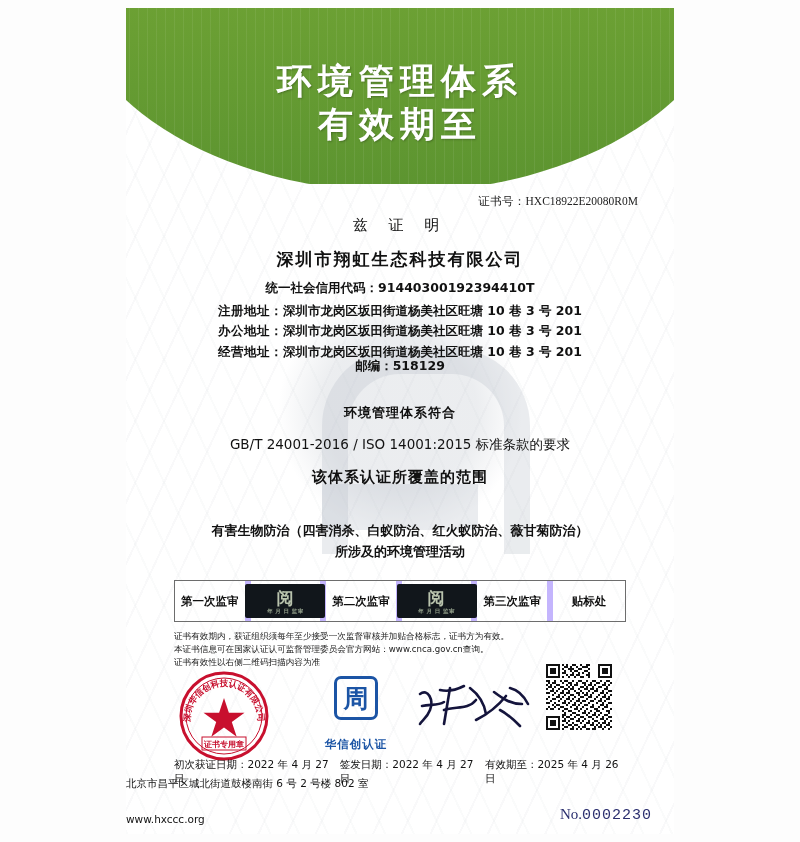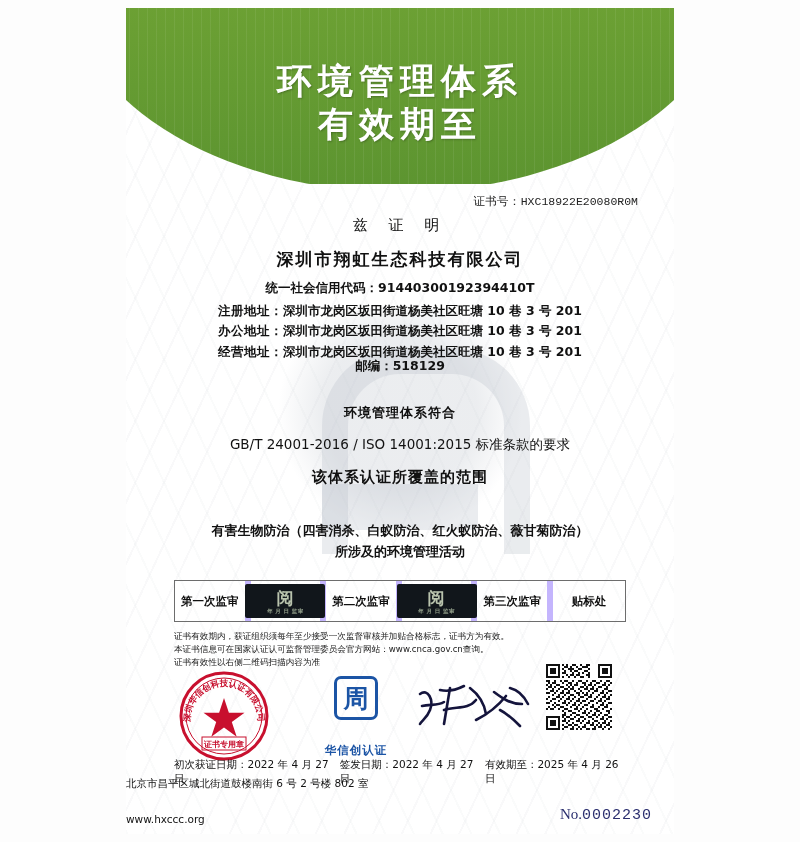--- a/index.html
+++ b/index.html
@@ -88,21 +88,21 @@
     text-shadow:1px 1px 2px rgba(0,0,0,.25);
     line-height:1.22;
   }
 
   
   .cert-no{
     position:absolute;right:36px;top:186px;
     font-size:11.5px;color:#222;letter-spacing:.3px;
     font-family:"Liberation Sans",sans-serif;
   }
-  .cert-no .val{font-family:Liberation Mono, monospace;letter-spacing:0;}
+  .cert-no .val{font-family:Liberation Serif, serif;letter-spacing:0;}
 
   .zizheng{
     position:absolute;left:0;top:208px;width:548px;text-align:center;
     font-size:15px;color:#111;letter-spacing:8px;font-weight:500;
     font-family:"DejaVu Sans",sans-serif;
   }
   .company{
     position:absolute;left:0;top:240px;width:548px;text-align:center;
     font-size:17px;color:#111;font-weight:bold;letter-spacing:2px;
     font-family:"DejaVu Sans",sans-serif;
@@ -197,21 +197,21 @@
     position:absolute;left:182px;top:668px;width:96px;text-align:center;
   }
   .logo-sq{
     width:44px;height:44px;margin:0 auto;
     border:3px solid #1b54a5;border-radius:7px;
     color:#1b54a5;font-size:25px;font-weight:bold;line-height:40px;
     font-family:"DejaVu Sans",sans-serif;
     box-sizing:border-box;
   }
   .logo-cap{
-    margin-top:23px;font-size:11.5px;color:#1b54a5;font-weight:bold;letter-spacing:1px;
+    margin-top:17px;font-size:11.5px;color:#1b54a5;font-weight:bold;letter-spacing:1px;
     font-family:"DejaVu Sans",sans-serif;
   }
   .signature{
     position:absolute;left:288px;top:672px;width:118px;height:52px;
   }
   .qr{
     position:absolute;left:420px;top:656px;width:66px;height:66px;
   }
 
   

